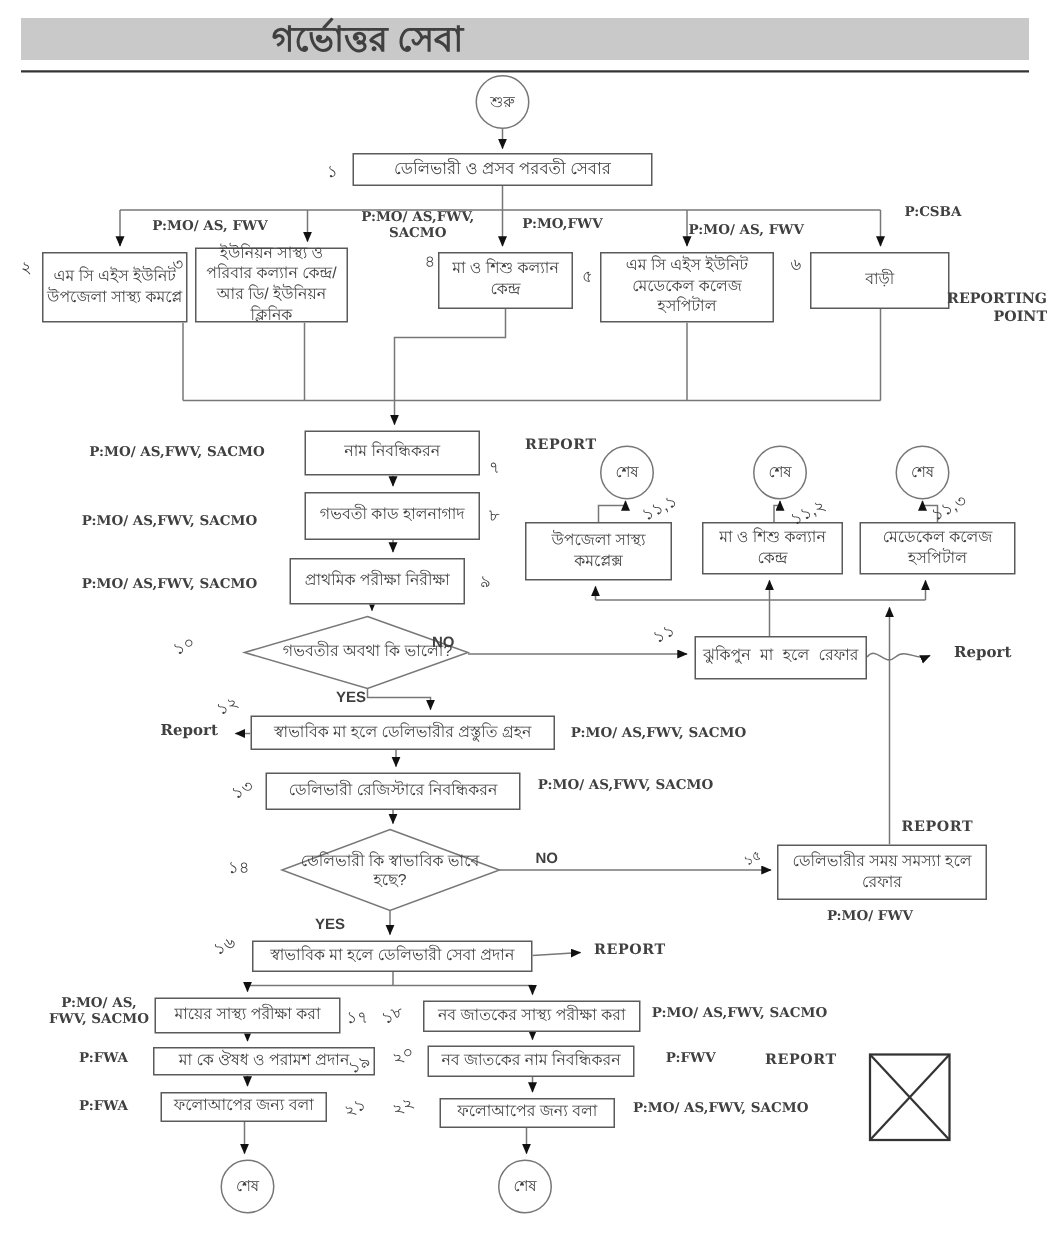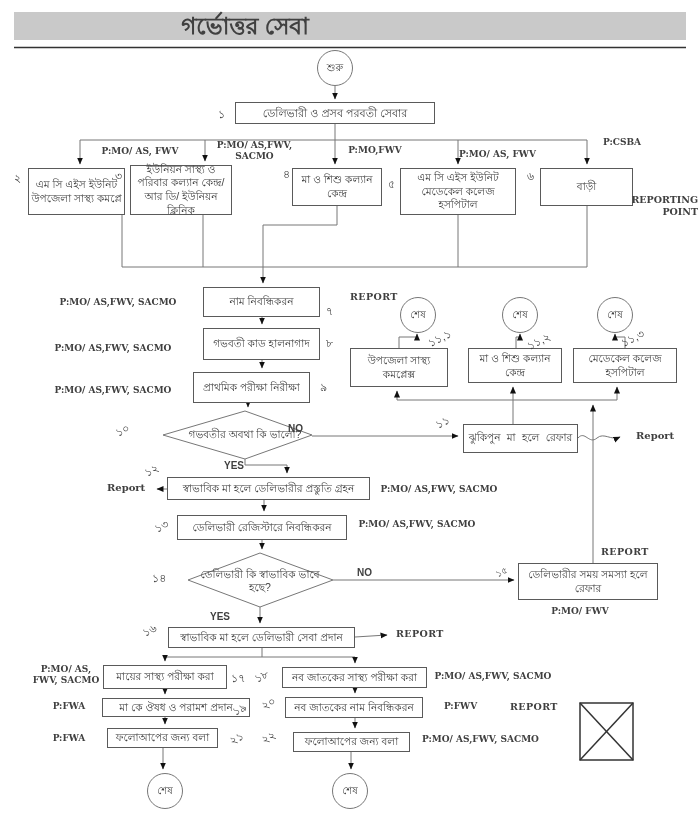--- a/index.html
+++ b/index.html
@@ -165,21 +165,21 @@
   <div class="ov num slant" style="left:496px;top:565px;font-size:9px;">১৫</div>
   <div class="ov num slant" style="left:143px;top:622px;">১৬</div>
   <div class="ov num" style="left:231px;top:670px;">১৭</div>
   <div class="ov num slant" style="left:255px;top:668px;">১৮</div>
   <div class="ov num slant" style="left:233px;top:701px;">১৯</div>
   <div class="ov num slant" style="left:262px;top:695px;">২০</div>
   <div class="ov num slant" style="left:230px;top:730px;">২১</div>
   <div class="ov num slant" style="left:262px;top:729px;">২২</div>
 
   <div class="ov role" style="left:85px;top:146px;width:110px;">P:MO/ AS, FWV</div>
-  <div class="ov role" style="left:207px;top:140px;width:95px;text-align:center;">P:MO/ AS,FWV,
+  <div class="ov role" style="left:231px;top:140px;width:95px;text-align:center;">P:MO/ AS,FWV,
 SACMO</div>
   <div class="ov role" style="left:335px;top:145px;width:80px;">P:MO,FWV</div>
   <div class="ov role" style="left:445px;top:149px;width:105px;">P:MO/ AS, FWV</div>
   <div class="ov role" style="left:592px;top:137px;width:60px;">P:CSBA</div>
   <div class="ov role" style="left:58px;top:297px;width:120px;">P:MO/ AS,FWV, SACMO</div>
   <div class="ov role" style="left:53px;top:343px;width:120px;">P:MO/ AS,FWV, SACMO</div>
   <div class="ov role" style="left:53px;top:385px;width:120px;">P:MO/ AS,FWV, SACMO</div>
   <div class="ov role" style="left:374px;top:484px;width:130px;">P:MO/ AS,FWV, SACMO</div>
   <div class="ov role" style="left:352px;top:519px;width:130px;">P:MO/ AS,FWV, SACMO</div>
   <div class="ov role" style="left:540px;top:606px;width:80px;">P:MO/ FWV</div>

